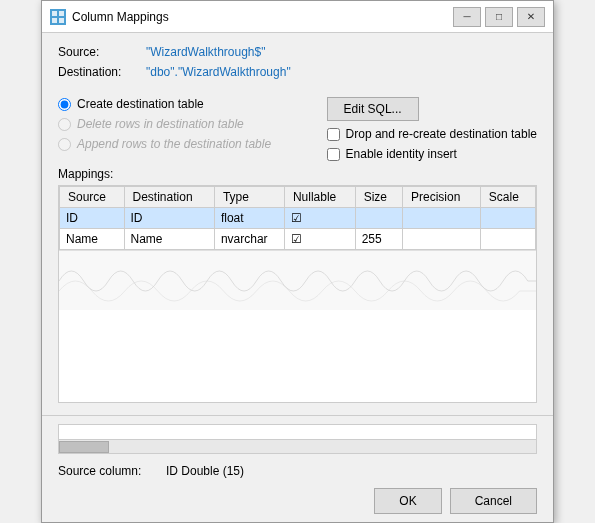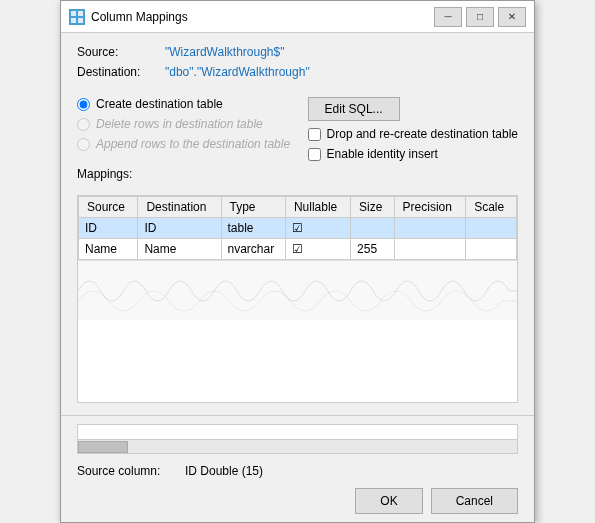--- a/index.html
+++ b/index.html
@@ -8,21 +8,21 @@
       font-size: 12px;
       background: #f0f0f0;
       display: flex;
       align-items: center;
       justify-content: center;
       width: 595px;
       height: 523px;
       overflow: hidden;
     }
     .window {
-      width: 475px;
+      width: 513px;
       height: 523px;
       background: #f0f0f0;
       border: 1px solid #999;
       box-shadow: 2px 2px 8px rgba(0,0,0,0.3);
       display: flex;
       flex-direction: column;
     }
     .title-bar {
       background: #fff;
       height: 32px;
@@ -128,21 +128,21 @@
       display: flex;
       align-items: center;
       gap: 6px;
     }
     .checkbox-row input[type="checkbox"] {
       cursor: pointer;
     }
     .mappings-section {
       display: flex;
       flex-direction: column;
-      gap: 14px;
+      gap: 4px;
       flex: 1;
       min-height: 0;
     }
     .mappings-label {
       font-weight: normal;
       color: #000;
     }
     .table-container {
       border: 1px solid #ccc;
       background: #fff;
@@ -289,21 +289,21 @@
               <th>Nullable</th>
               <th>Size</th>
               <th>Precision</th>
               <th>Scale</th>
             </tr>
           </thead>
           <tbody id="mappings-tbody">
           <tr style="background: rgb(204, 229, 255); margin-top: 19px;">
                 <td>ID</td>
                 <td>ID</td>
-                <td>table</td>
+                <td>float</td>
                 <td>☑</td>
                 <td></td>
                 <td></td>
                 <td></td>
               </tr>
               <tr>
                 <td>Name</td>
                 <td>Name</td>
                 <td>nvarchar</td>
                 <td>☑</td>

